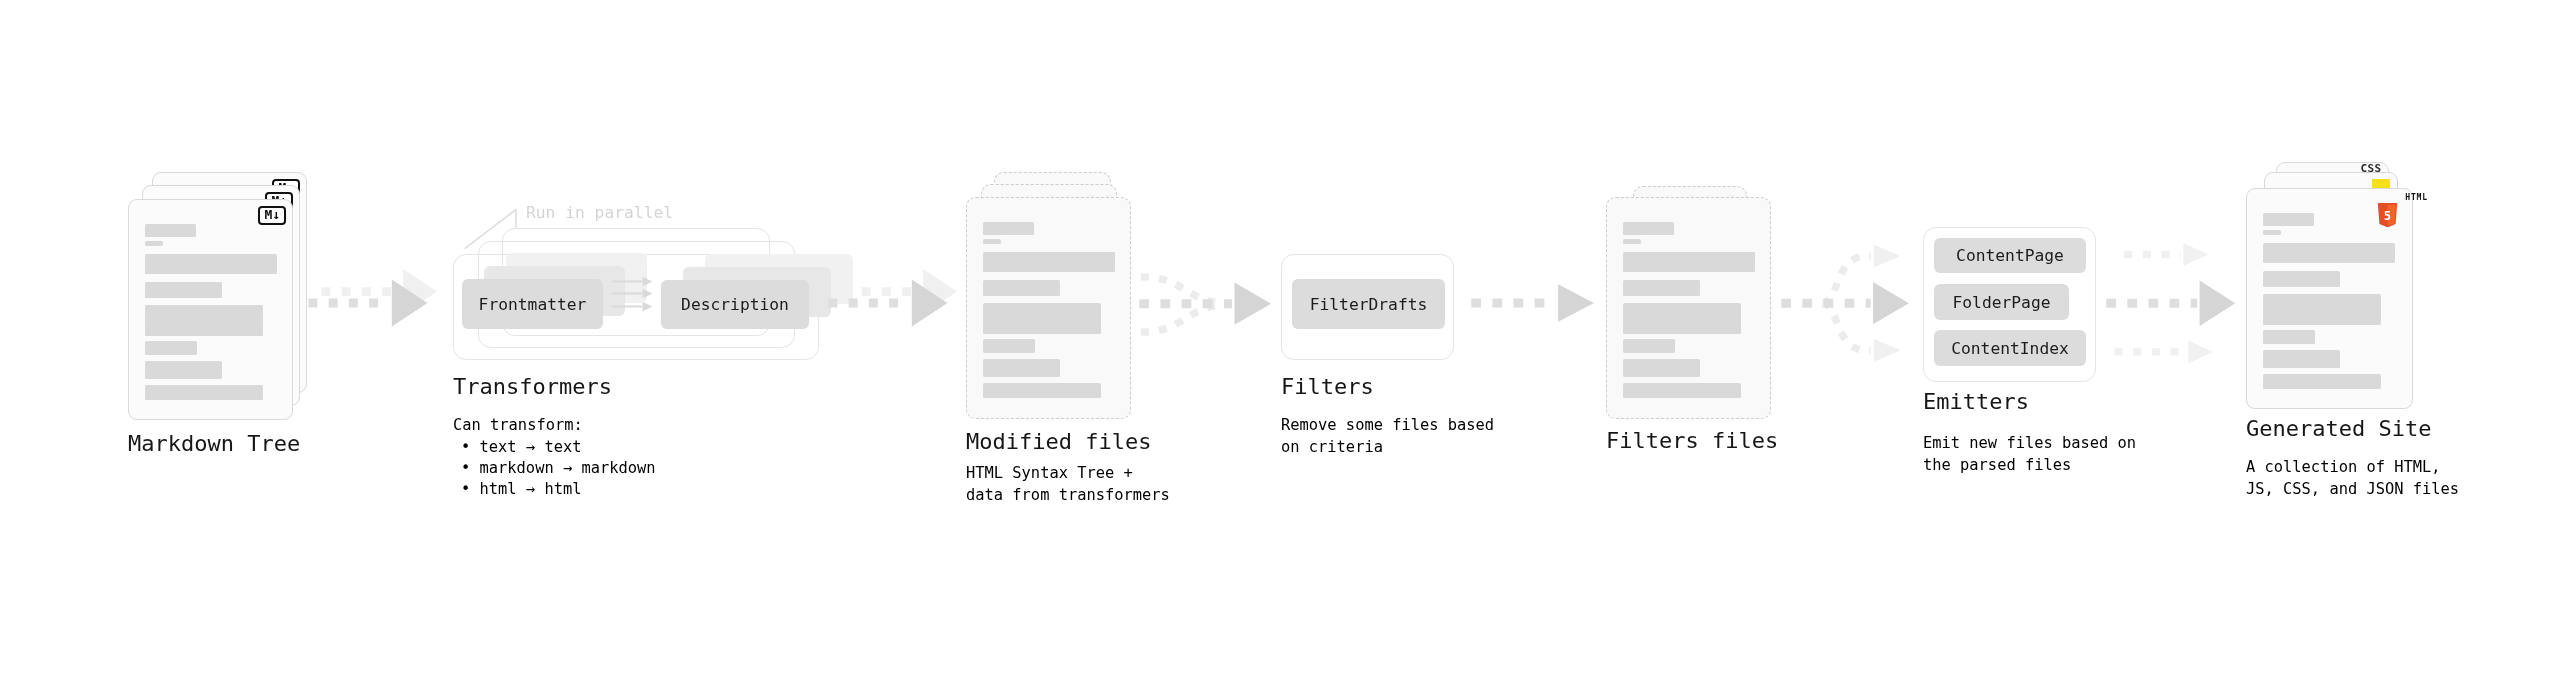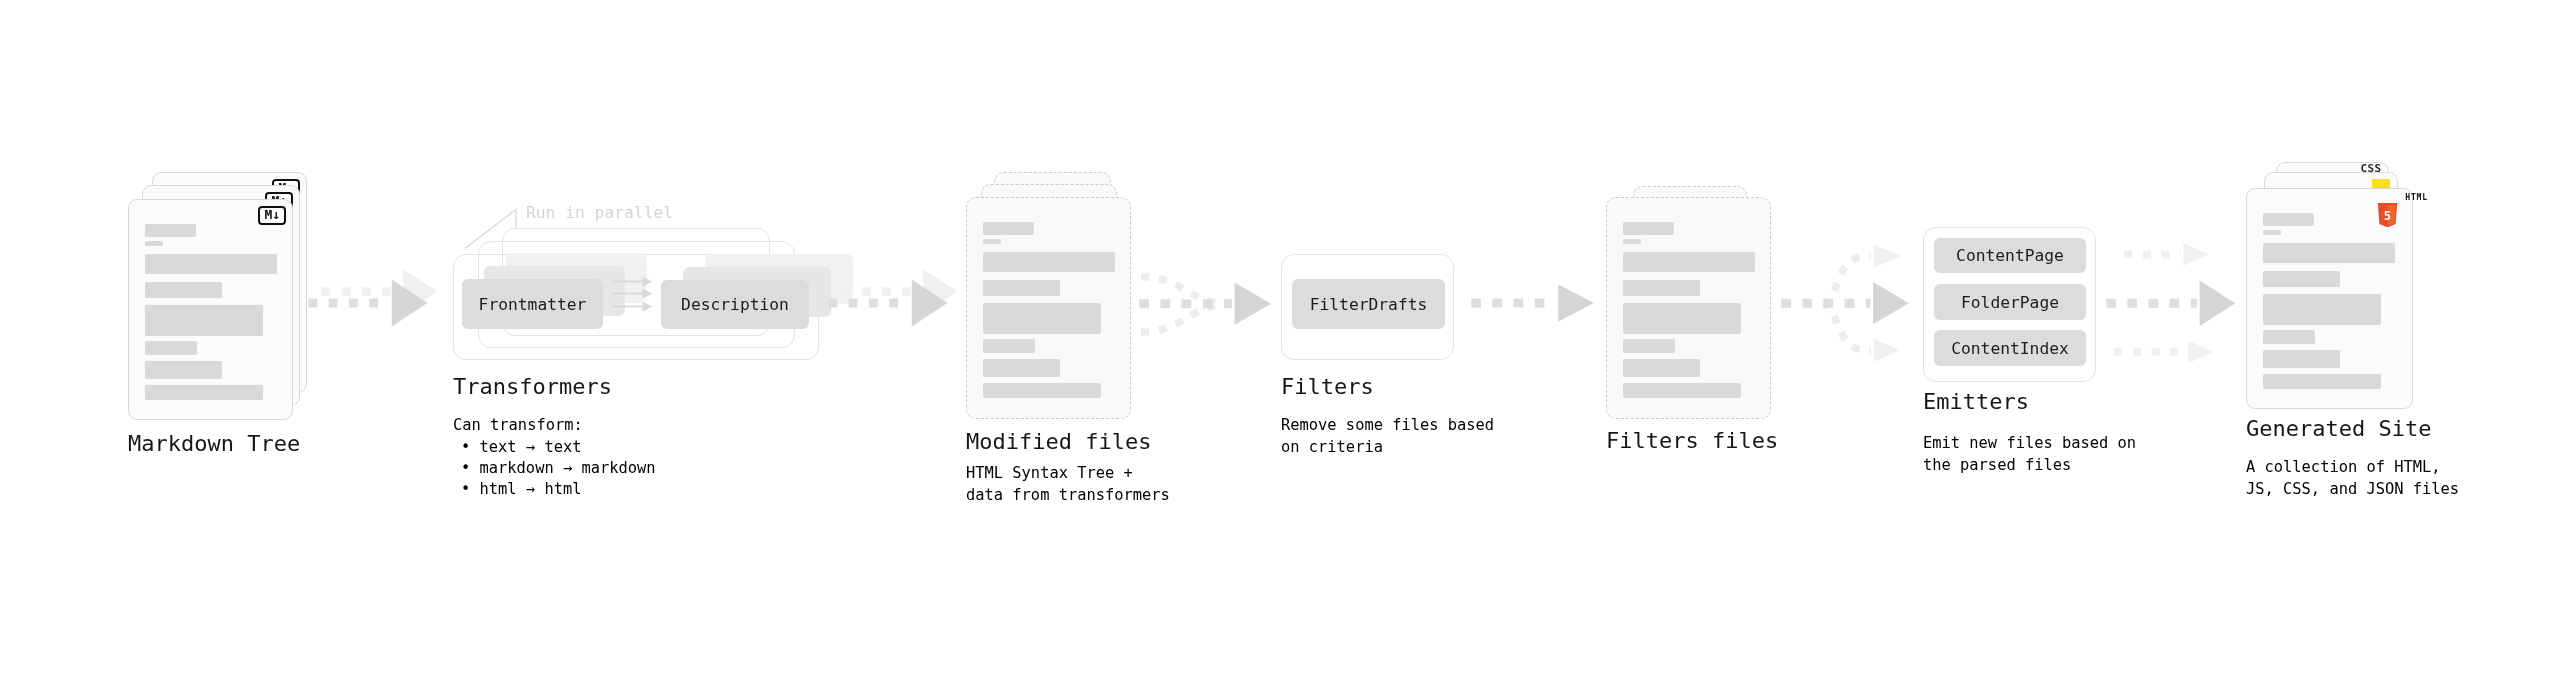--- a/index.html
+++ b/index.html
@@ -196,21 +196,21 @@
     <path d="M 55,85 C 76,89 69,138 105,143 L 114,143" fill="none" stroke="#ececec" stroke-width="9" stroke-dasharray="10 12"></path>
     <polygon points="118,13 151,27 118,41" fill="#f0f0f0"></polygon>
     <polygon points="118,129 151,143 118,157" fill="#f0f0f0"></polygon>
     <line x1="4" y1="85" x2="114" y2="85" stroke="#dedede" stroke-width="11" stroke-dasharray="12 14"></line>
     <polygon points="117,59 161,85 117,111" fill="#d5d5d5"></polygon>
   </svg>
 
   <div>
     <div class="tbox" style="left:1923px;top:227px;width:173px;height:155px"></div>
     <div class="pill" style="left:1934px;top:238px;width:152px;height:35px">ContentPage</div>
-    <div class="pill" style="left:1934px;top:284px;width:152px;height:36px">FolderPage</div>
+    <div class="pill" style="left:1934px;top:284px;width:135px;height:36px">FolderPage</div>
     <div class="pill" style="left:1934px;top:330px;width:152px;height:36px">ContentIndex</div>
     <div class="title" style="left:1923px;top:390px">Emitters</div>
     <div class="desc" style="left:1923px;top:432px">
       <div>Emit new files based on</div>
       <div>the parsed files</div>
     </div>
   </div>
 
   <svg style="left:2103px;top:234px" width="138" height="140" viewBox="0 0 170 172">
     <line x1="26" y1="25" x2="96" y2="25" stroke="#f0f0f0" stroke-width="9" stroke-dasharray="10 13"></line>

